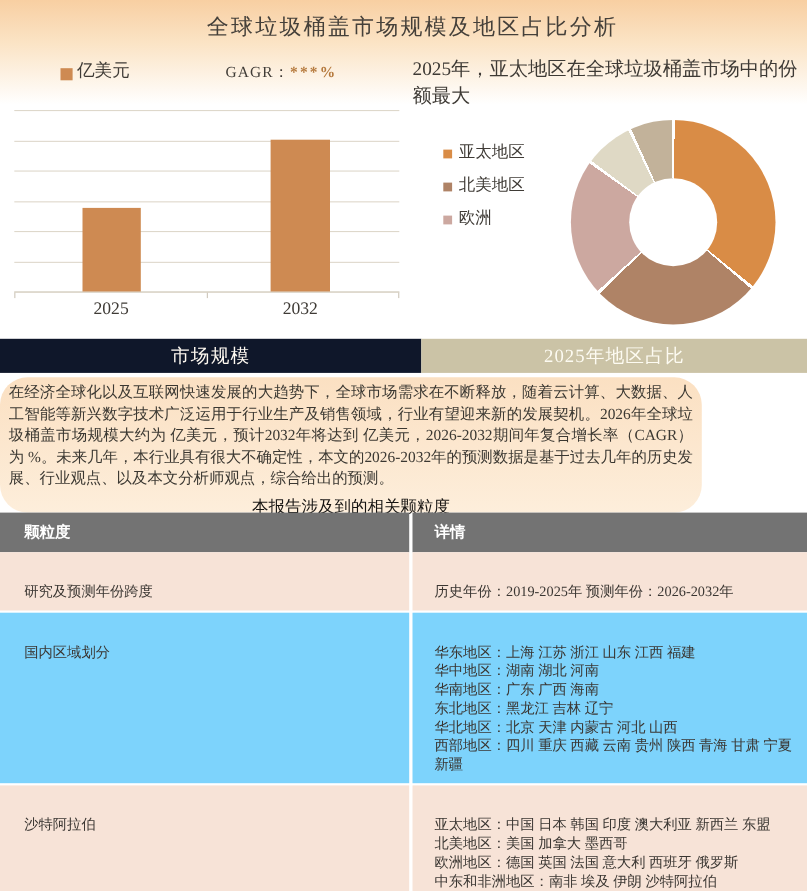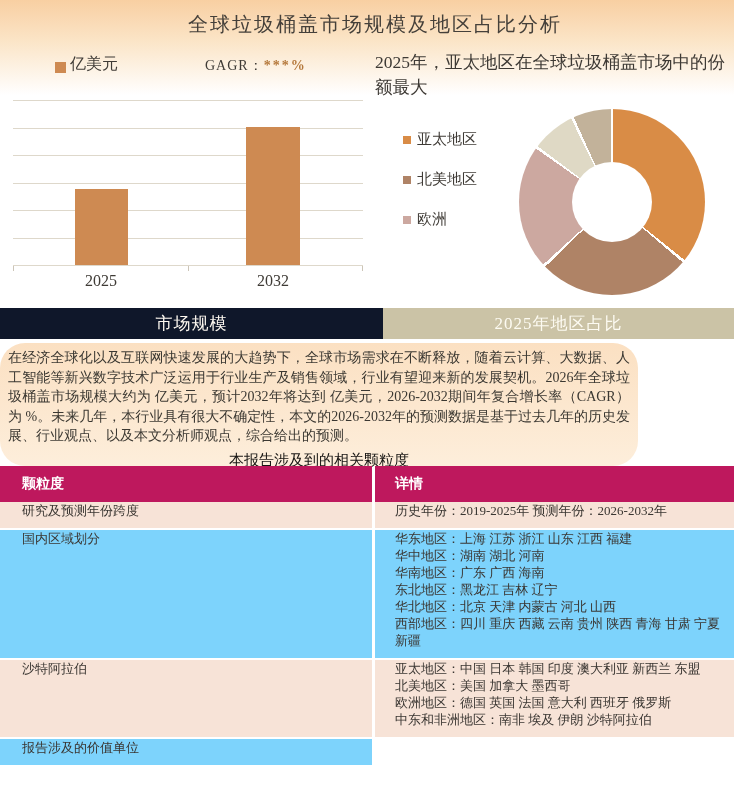--- a/index.html
+++ b/index.html
@@ -40,21 +40,21 @@
   .donut {
     position:absolute; left:519px; top:109px; width:186px; height:186px;
     border-radius:50%;
   }
   .donut-hole {
     position:absolute; left:53px; top:53px; width:80px; height:80px;
     border-radius:50%; background:#ffffff;
   }
   .region-legend {
     position:absolute; left:403px; top:131px; list-style:none;
-    display:flex; flex-direction:column; gap:23px;
+    display:flex; flex-direction:column; gap:13px;
   }
   .region-legend li { display:flex; gap:6px; }
   .legend-sq { width:8px; height:8px; margin-top:5px; flex:0 0 8px; }
   .legend-txt { font-size:15px; line-height:17px; color:#3f3b36; max-width:64px; }
   
   .tab-bar { position:absolute; left:0; top:308px; width:734px; height:31px; display:flex; }
   .tab { height:31px; display:flex; align-items:center; justify-content:center;
          font-size:17px; letter-spacing:1px; }
   .tab-left  { width:383px; background:#0f172a; color:#fdf8f0; }
   .tab-right { width:351px; background:#cbc3a6; color:#fdfbf2; }
@@ -69,26 +69,26 @@
     font-size:14px; line-height:19.5px; text-align:justify; color:#3b3832;
   }
   .granularity-heading {
     margin-top:5px; text-align:center; font-size:15px; font-weight:normal; color:#161412;
     font-family:"Liberation Sans","DejaVu Sans",sans-serif;
   }
   
   .gtable { position:absolute; left:0; top:466px; width:734px; }
   .t-row { display:flex; gap:3px; margin-top:2px; }
   .t-row:first-child { margin-top:0; }
-  .t-header .cell { background:#be185d; color:#ffffff; font-weight:bold; font-size:14px;
+  .t-header .cell { background:#737373; color:#ffffff; font-weight:bold; font-size:14px;
                     display:flex; align-items:center; height:36px;
                     font-family:"Liberation Sans","DejaVu Sans",sans-serif; }
   .cell-left  { width:372px; padding-left:22px; }
   .cell-right { width:359px; padding-left:20px; padding-right:8px; }
-  .t-body .cell { font-size:13px; line-height:17px; padding-top:0; padding-bottom:9px; color:#3a3632; }
+  .t-body .cell { font-size:13px; line-height:17px; padding-top:27px; padding-bottom:9px; color:#3a3632; }
   .row-odd  .cell { background:#f7e3d7; }
   .row-even .cell { background:#7dd3fc; }
   .detail-line { display:block; }
 </style>
 </head>
 <body>
 
 <div class="canvas">
 
   <div class="top-band">

